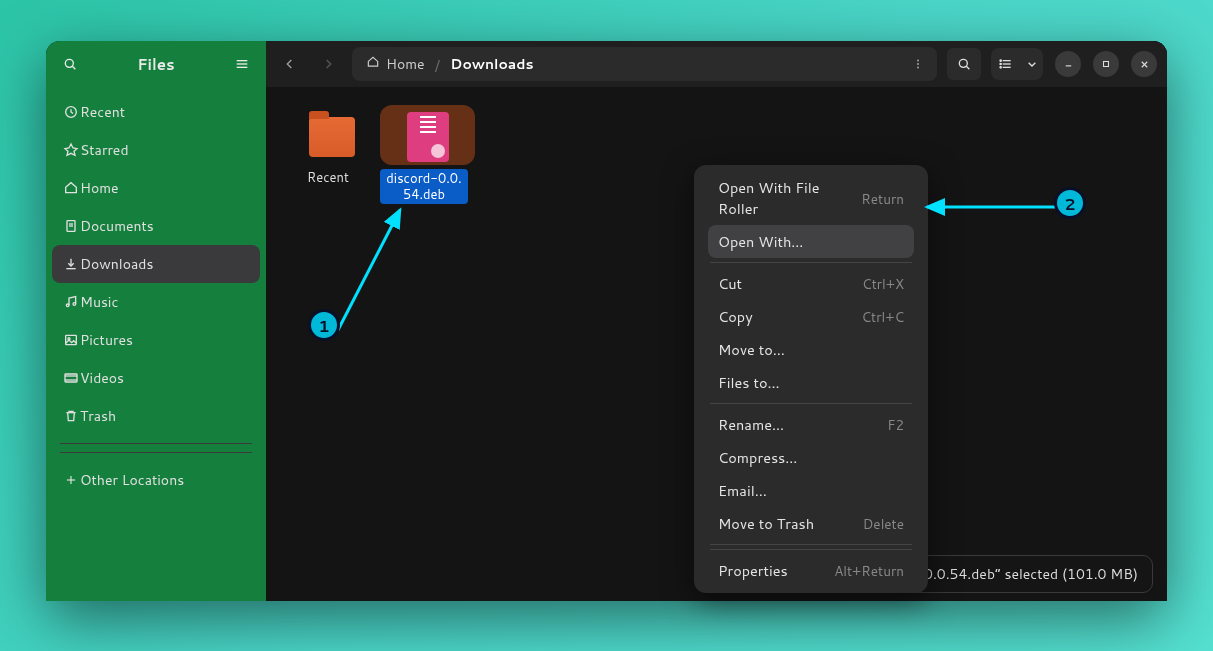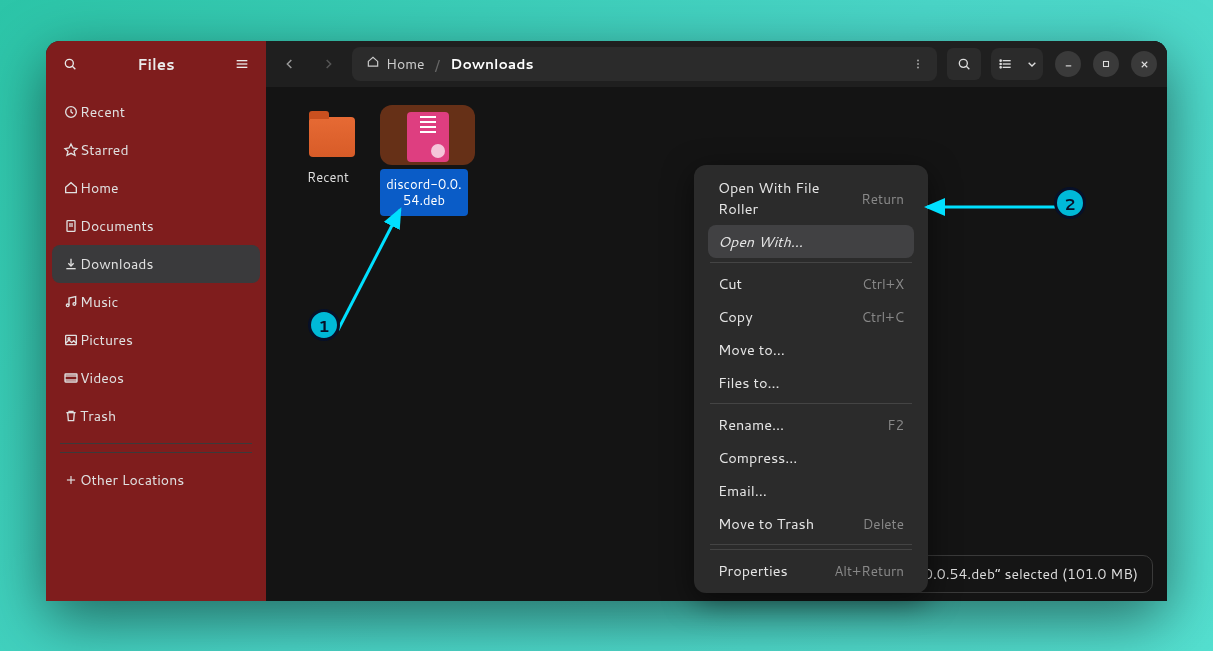--- a/index.html
+++ b/index.html
@@ -17,21 +17,21 @@
   background: #141414;
   border-radius: 14px;
   display: flex;
   flex-direction: column;
   box-shadow: 0 18px 60px rgba(0,0,0,0.5);
   overflow: visible;
 }
 #body-row { display: flex; flex: 1; min-height: 0; position: relative; }
 #sidebar {
   width: 220px;
-  background: #7f1d1d;
+  background: #15803d;
   border-top-left-radius: 14px;
   display: flex; flex-direction: column;
   color: #ddd;
 }
 #sidebar-header {
   height: 46px;
   display: flex; align-items: center;
   padding: 0 8px;
 }
 .sh-btn {
@@ -128,21 +128,21 @@
 }
 .deb-icon {
   width:42px; height:50px;
   border-radius:4px;
   background:#de3e80;
   position:relative;
 }
 .deb-icon::after{content:"";position:absolute;bottom:4px;right:4px;width:14px;height:14px;border-radius:50%;background:rgba(255,255,255,0.7);}
 .deb-icon .zip { position:absolute; left:13px; top:4px; width:16px; height:20px; background:repeating-linear-gradient(#fff 0 2px, transparent 2px 5px); }
 .file-label { line-height:1.25; word-wrap:break-word; }
-.selected .file-label { background:#0a5cc7; color:#fff; border-radius:4px; padding:7px 2px; }
+.selected .file-label { background:#0a5cc7; color:#fff; border-radius:4px; padding:1px 2px; }
 
 
 #contextmenu {
   position:absolute;
   left:428px; top:78px;
   width:234px;
   background:#2b2b2b;
   border-radius:12px;
   padding:6px 8px;
   color:#e4e4e4;
@@ -150,21 +150,21 @@
   box-shadow:0 8px 30px rgba(0,0,0,0.55);
   z-index:30;
 }
 .menu-item {
   display:flex; align-items:center;
   padding:6px 16px;
   gap:12px;
   cursor:pointer;
 }
 .menu-item .shortcut { margin-left:auto; color:#888; font-size:13.5px; }
-.menu-item.highlight { background:#414143; border-radius:8px; margin:0 6px; padding:6px 10px;font-style:italic; }
+.menu-item.highlight { background:#414143; border-radius:8px; margin:0 6px; padding:6px 10px; }
 .menu-sep { height:1px; background:#444; margin:4px 8px; }
 
 
 .marker {
   position:absolute;
   width:32px; height:32px;
   border-radius:50%;
   background:#00b9d8;
   border:3px solid #071028;
   color:#071028;

